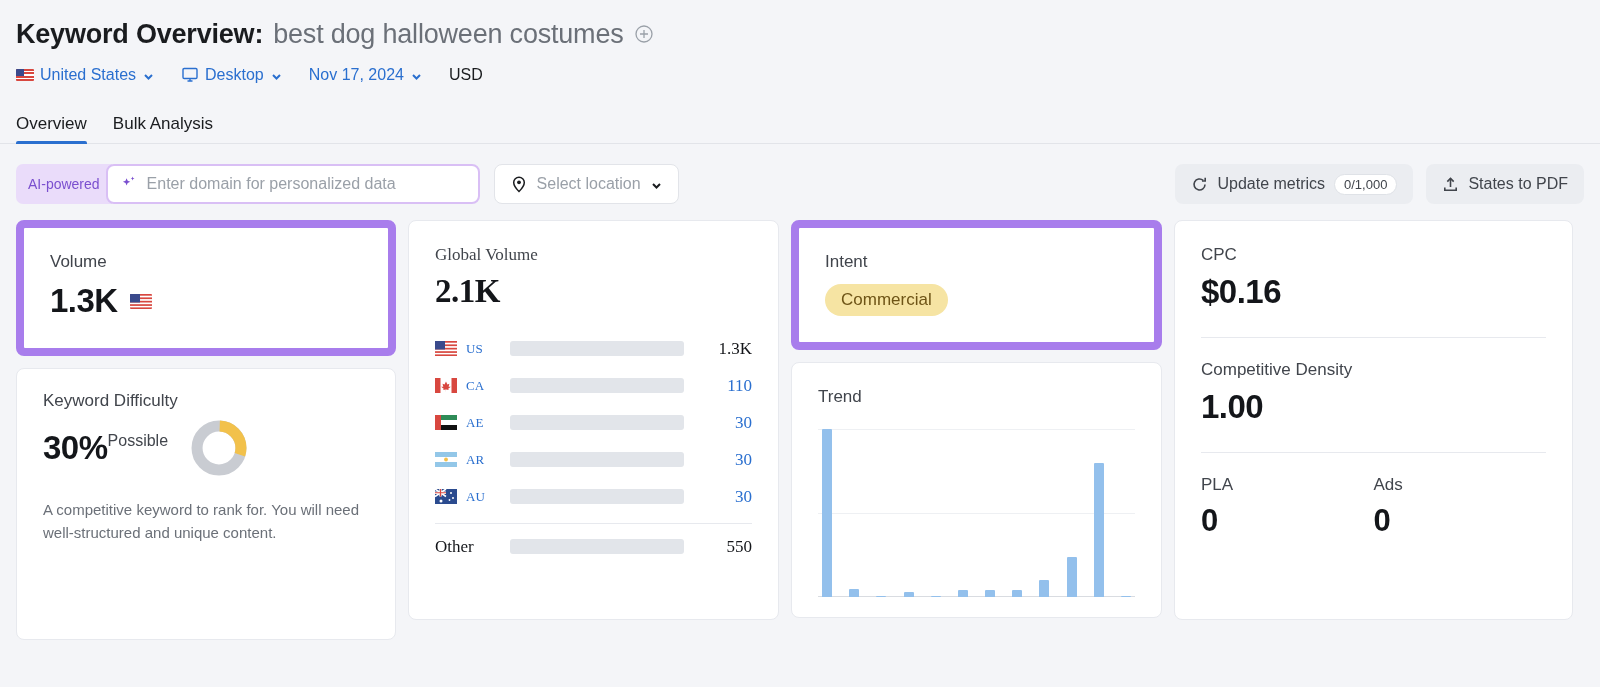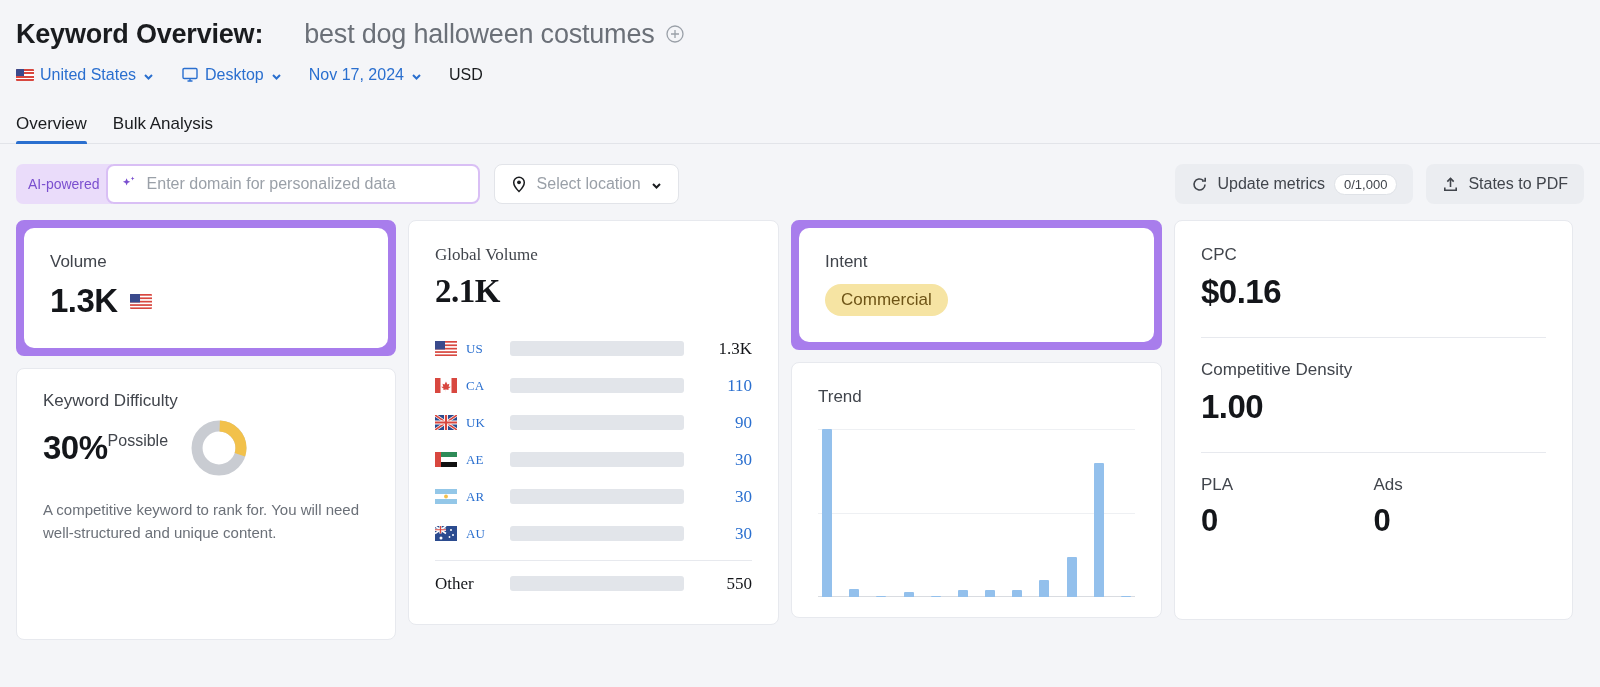--- a/index.html
+++ b/index.html
@@ -9,21 +9,21 @@
     font-family: "Liberation Sans", sans-serif;
     color: #1a1c1f;
     overflow: hidden;
   }
   .page { position: relative; width: 1600px; height: 585px; }
 
   
   .header { padding: 14px 16px 0 16px; }
   .title-row { display: flex; align-items: center; gap: 10px; height: 40px; }
   .title-main { font-size: 27px; font-weight: bold; letter-spacing: -0.2px; color: #1a1c1f; }
-  .title-kw { font-size: 27px; font-weight: normal; color: #6b7078; letter-spacing: -0.2px; margin-left: 31px; }
+  .title-kw { font-size: 27px; font-weight: normal; color: #6b7078; letter-spacing: -0.2px; }
   .plus-icon { width: 20px; height: 20px; color: #9aa0a8; display: inline-flex; align-items: center; justify-content: center; }
 
   .meta-row { display: flex; align-items: center; gap: 0; height: 34px; margin-top: 4px; }
   .meta-item { display: flex; align-items: center; gap: 6px; font-size: 16px; color: #2a6fcf; margin-right: 26px; cursor: pointer; }
   .meta-item.plain { color: #1a1c1f; cursor: default; }
   .caret { display: inline-block; width: 13px; height: 13px; }
   .flag-us { display:inline-block; width:18px; height:12px; position:relative; border-radius:1px; overflow:hidden;
              background: repeating-linear-gradient(to bottom,#d8473f 0,#d8473f 1.7px,#fff 1.7px,#fff 3.4px); }
   .flag-us::after { content:""; position:absolute; left:0; top:0; width:8px; height:6.8px; background:#3a4a8c; }
   .mon-icon { width: 18px; height: 16px; color:#2a6fcf; }
@@ -62,21 +62,21 @@
   
   .grid { display: flex; gap: 12px; padding: 0 16px; margin-top: 16px; align-items: flex-start; }
   .col { display: flex; flex-direction: column; gap: 12px; }
   .col1 { width: 380px; }
   .col2 { width: 371px; }
   .col3 { width: 371px; }
   .col4 { width: 399px; }
 
   .card { background: #fff; border: 1px solid #e7e9ee; border-radius: 8px; }
   .hl { border: 8px solid #a87dec; border-radius: 8px; background: #a87dec; }
-  .hl > .inner { background: #fff; border-radius: 10px; }
+  .hl > .inner { background: #fff; border-radius: 1px; }
 
   .lbl { font-size: 17px; color: #41454c; }
   .big { font-size: 33px; font-weight: bold; letter-spacing: -0.5px; color: #14161a; }
 
   
   .vol-inner { padding: 24px 26px 28px 26px; }
   .vol-val { display: flex; align-items: center; gap: 12px; margin-top: 10px; }
   .flag-sm { width: 22px; height: 15px; }
 
   
@@ -304,32 +304,20 @@
                   <rect width="5.5" height="15" fill="#d8473f"></rect>
                   <rect x="16.5" width="5.5" height="15" fill="#d8473f"></rect>
                   <path d="M11 3.5l1.4 3 2-0.7-0.8 3h2.2l-2.6 2 0.5 1.3-2.7-0.6v2h-0.1v-2l-2.7 0.6 0.5-1.3-2.6-2h2.2l-0.8-3 2 0.7z" fill="#d8473f"></path>
                 </svg></span>
               <span class="gv-code">CA</span>
               <span class="gv-track"><span class="gv-fill" style="width:4%;background:#4da3f0"></span></span>
               <span class="gv-num">110</span>
             </div>
             <div class="gv-row">
               <span class="gv-flag"><svg viewBox="0 0 22 15" width="22" height="15">
-                  <rect width="22" height="15" fill="#2b4b8f"></rect>
-                  <path d="M0 0l22 15M22 0L0 15" stroke="#fff" stroke-width="3"></path>
-                  <path d="M0 0l22 15M22 0L0 15" stroke="#d8473f" stroke-width="1.6"></path>
-                  <path d="M11 0v15M0 7.5h22" stroke="#fff" stroke-width="4"></path>
-                  <path d="M11 0v15M0 7.5h22" stroke="#d8473f" stroke-width="2.2"></path>
-                </svg></span>
-              <span class="gv-code">UK</span>
-              <span class="gv-track"><span class="gv-fill" style="width:4%;background:#4da3f0"></span></span>
-              <span class="gv-num">90</span>
-            </div>
-            <div class="gv-row">
-              <span class="gv-flag"><svg viewBox="0 0 22 15" width="22" height="15">
                   <rect width="22" height="5" fill="#2e8b57"></rect>
                   <rect y="5" width="22" height="5" fill="#fff"></rect>
                   <rect y="10" width="22" height="5" fill="#111"></rect>
                   <rect width="6" height="15" fill="#d8473f"></rect>
                 </svg></span>
               <span class="gv-code">AE</span>
               <span class="gv-track"><span class="gv-fill" style="width:2.5%;background:#4da3f0"></span></span>
               <span class="gv-num">30</span>
             </div>
             <div class="gv-row">

